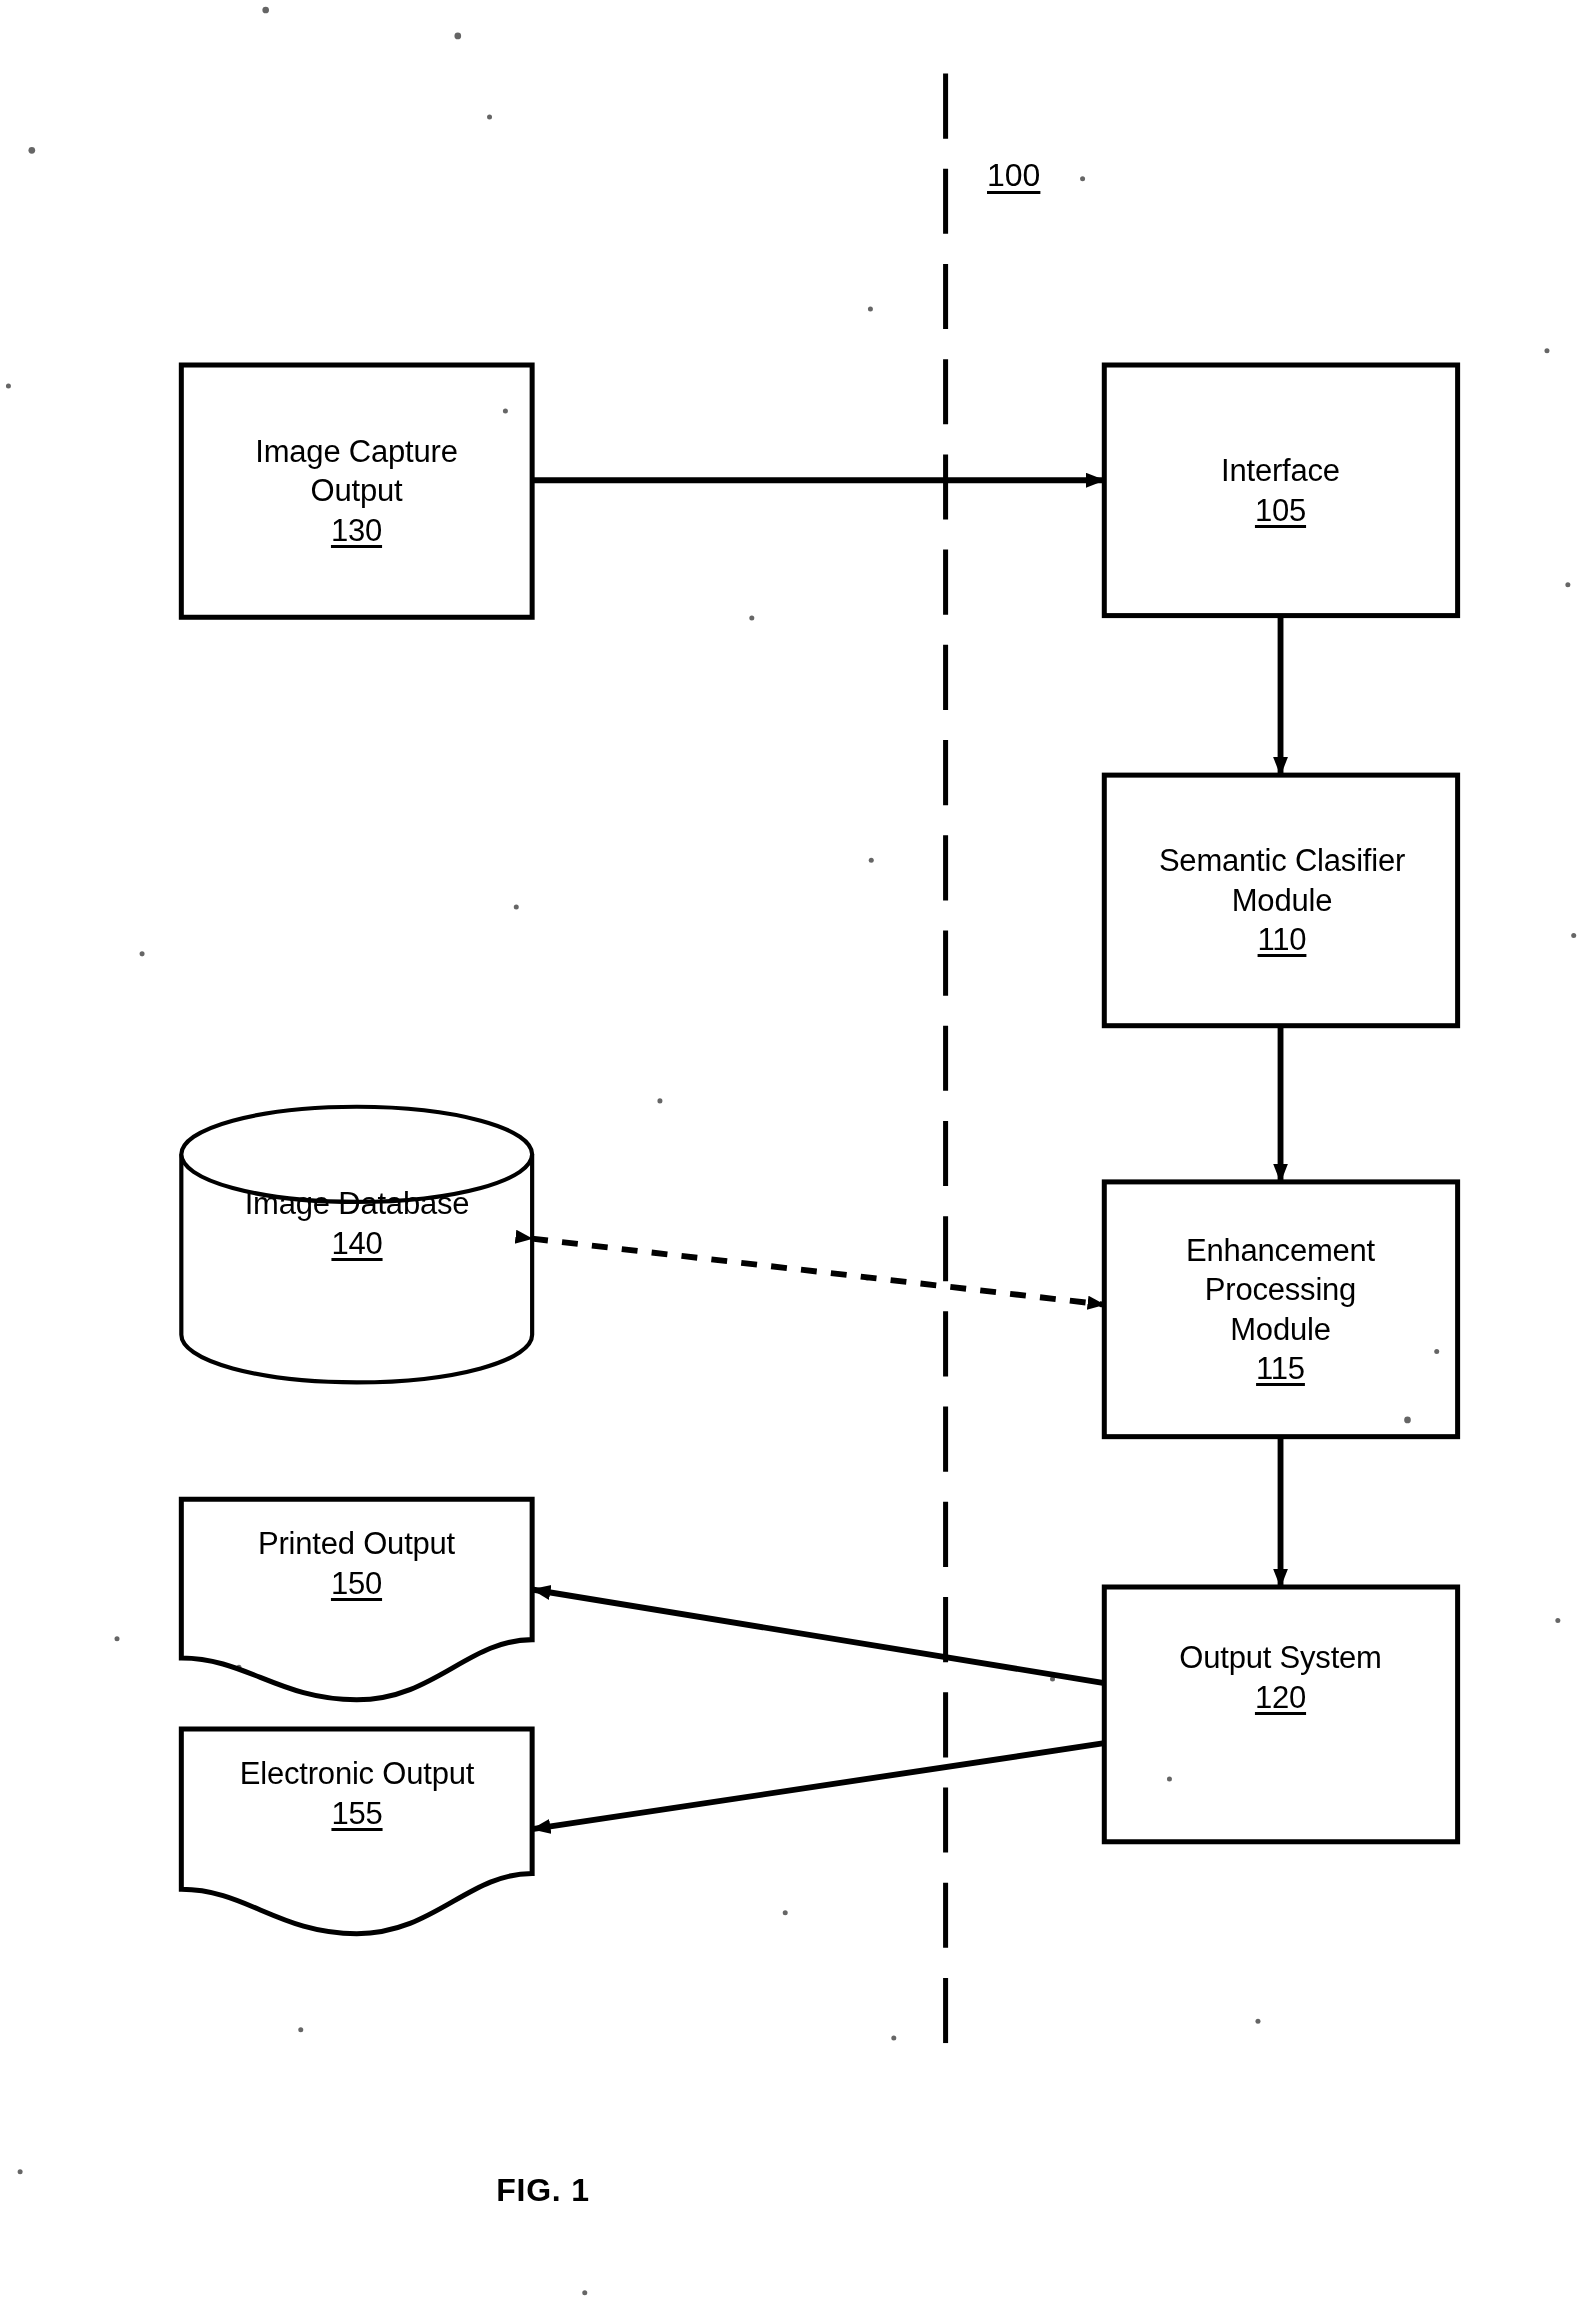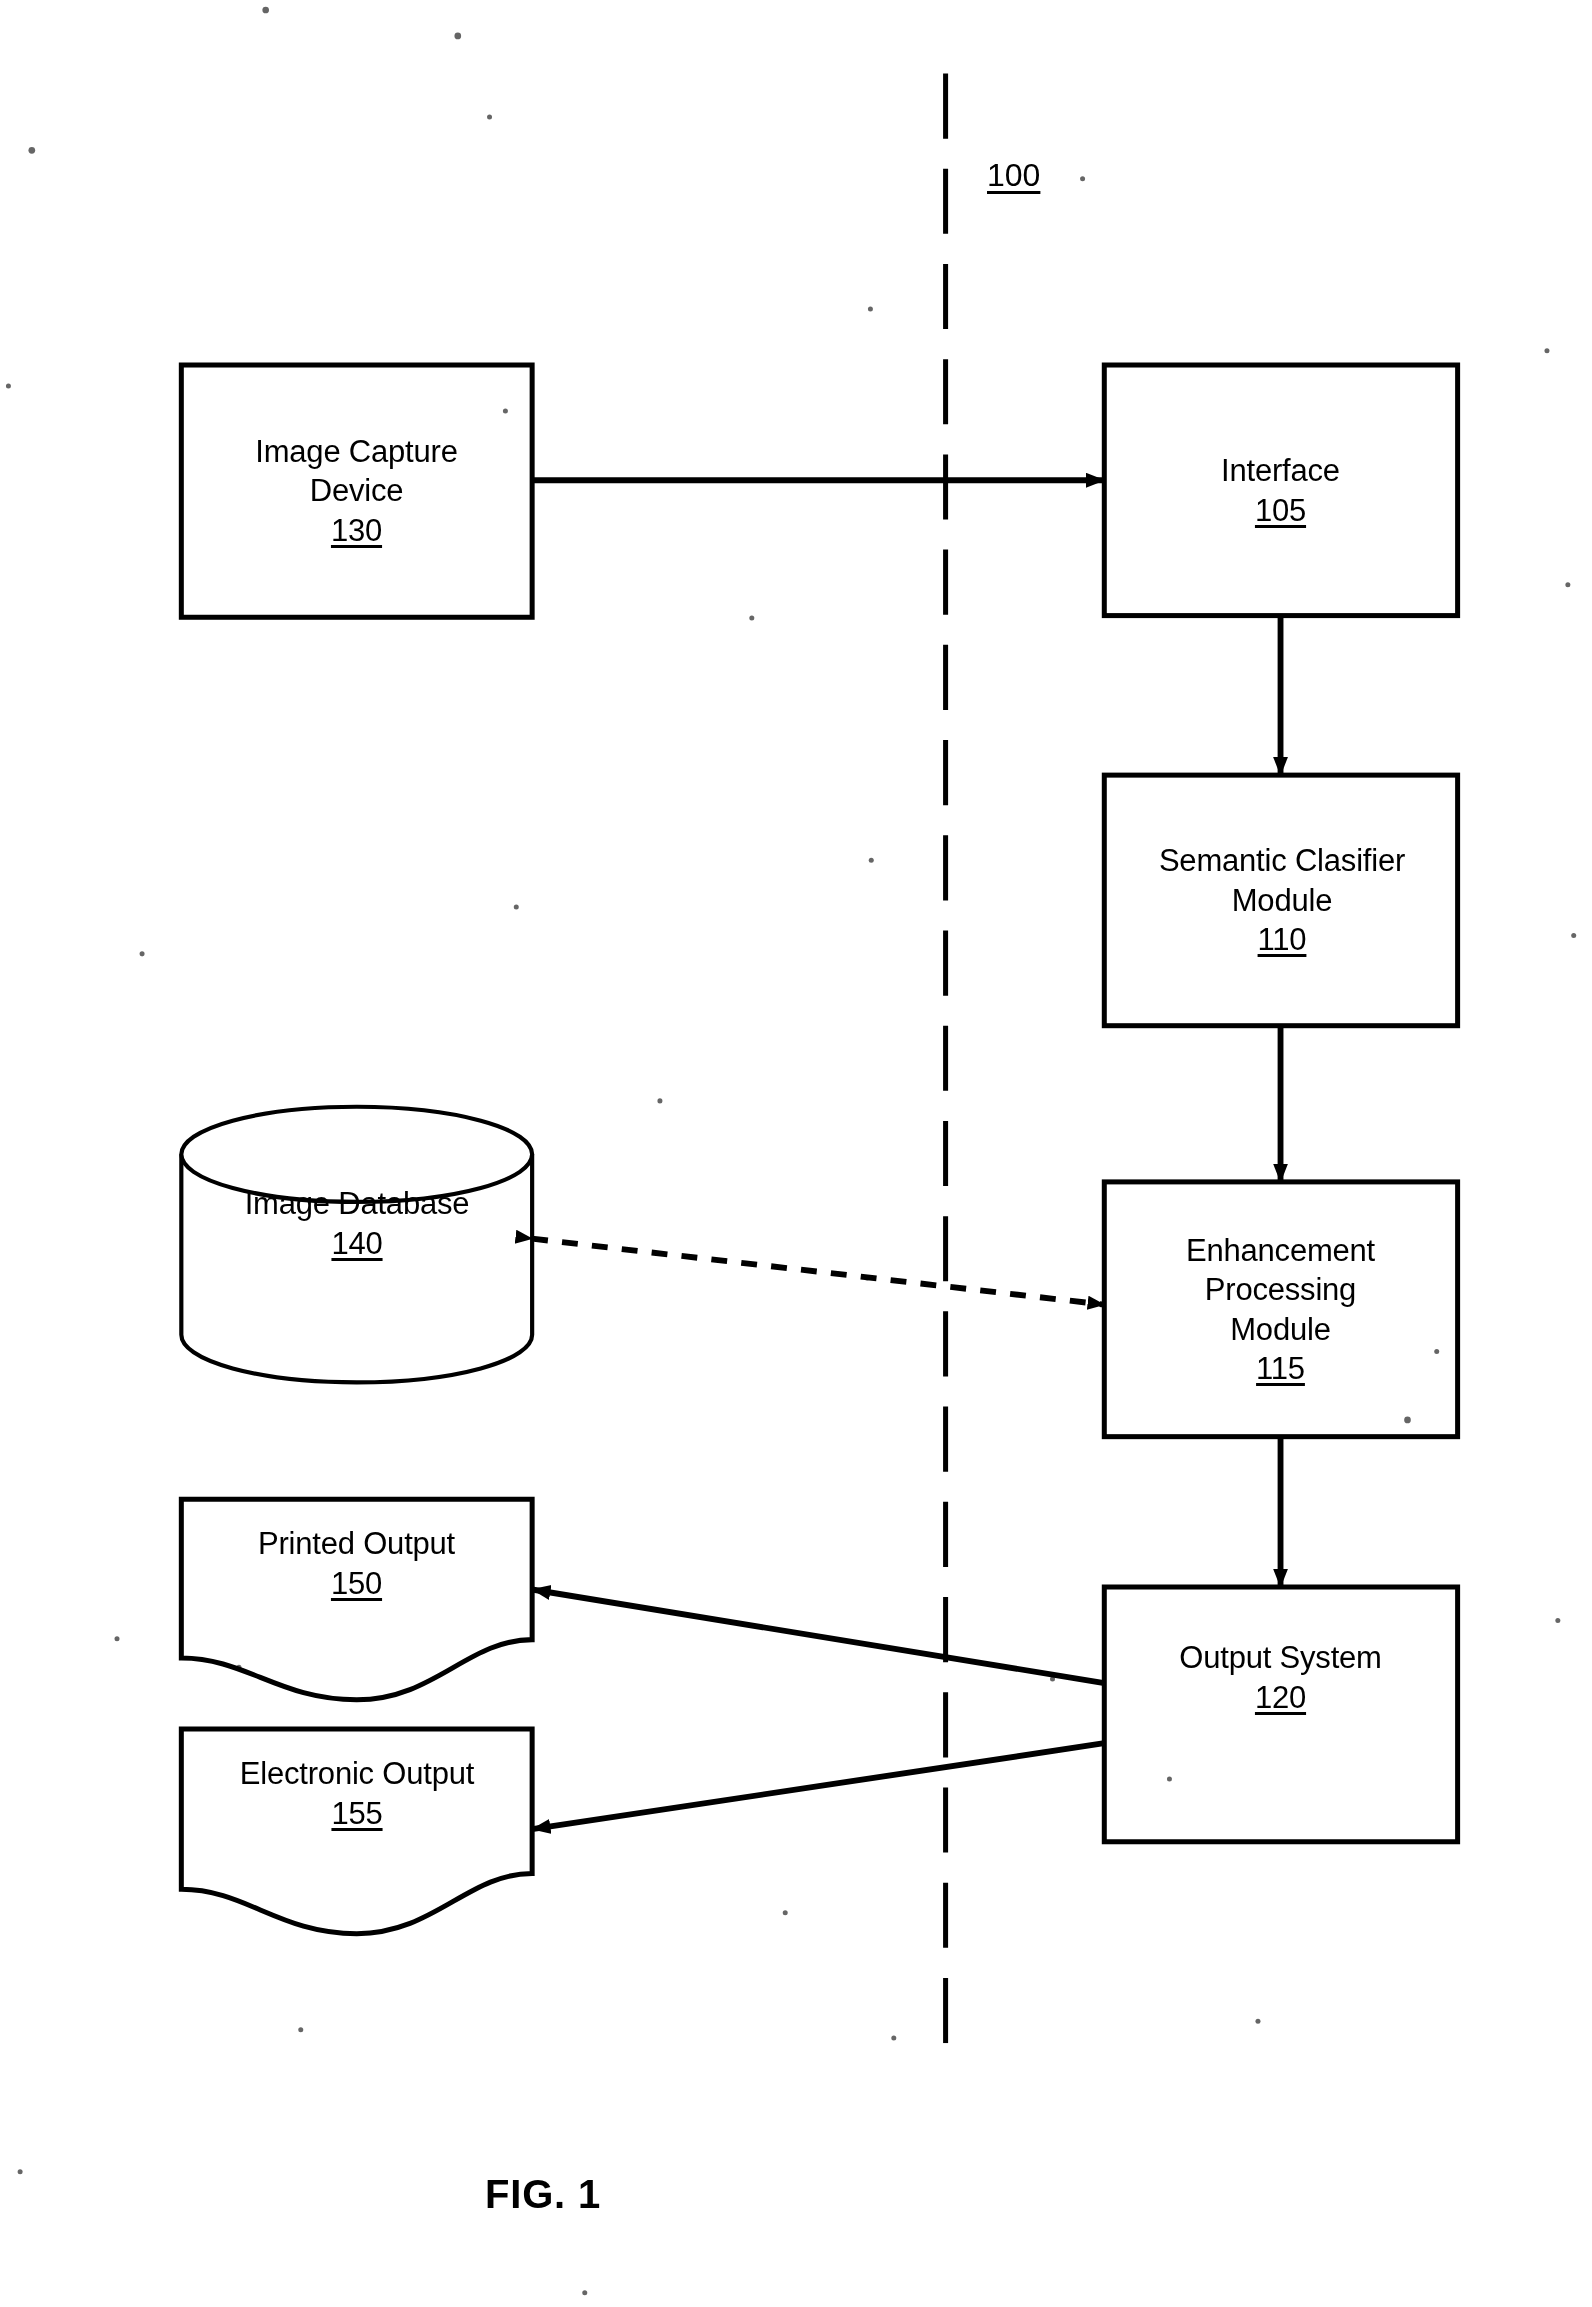--- a/index.html
+++ b/index.html
@@ -19,21 +19,21 @@
     pointer-events:none;
   }
   .node-label .ref{ text-decoration:underline; text-underline-offset:4.2px; }
 
   #sys-ref{
     position:absolute;left:987px;top:157px;
     font-size:32px;text-decoration:underline;text-underline-offset:5px;
   }
   #fig-caption{
     position:absolute;left:0;top:2172px;width:1086px;
-    text-align:center;font-size:40px;font-weight:bold;letter-spacing:0.8px;
+    text-align:center;font-size:32px;font-weight:bold;letter-spacing:0.8px;
   }
 </style>
 </head>
 <body>
 
 <div id="stage">
 
   <svg id="canvas" viewBox="0 0 1907 2762">
     <defs>
       <marker id="arrow" markerWidth="16" markerHeight="16" refX="13.5" refY="5.5" orient="auto" markerUnits="userSpaceOnUse">
@@ -115,21 +115,21 @@
       <circle cx="1506" cy="2420" r="3"></circle>
       <circle cx="700" cy="2745" r="3"></circle>
       <circle cx="286" cy="1996" r="3"></circle>
       <circle cx="1865" cy="1940" r="3"></circle>
       <circle cx="24" cy="2600" r="3"></circle>
     </g>
   </svg>
 
   <div class="node-label" style="left:181px;top:365px;width:351px;height:252px;text-align:center;">
     <span>Image Capture</span>
-    <span>Device</span>
+    <span>Output</span>
     <span class="ref">130</span>
   </div>
 
   <div class="node-label" style="left:1104px;top:365px;width:353px;height:251px;">
     <span>Interface</span>
     <span class="ref">105</span>
   </div>
 
   <div class="node-label" style="left:1098px;top:775px;width:368px;height:251px;">
     <span>Semantic Clasifier</span>

